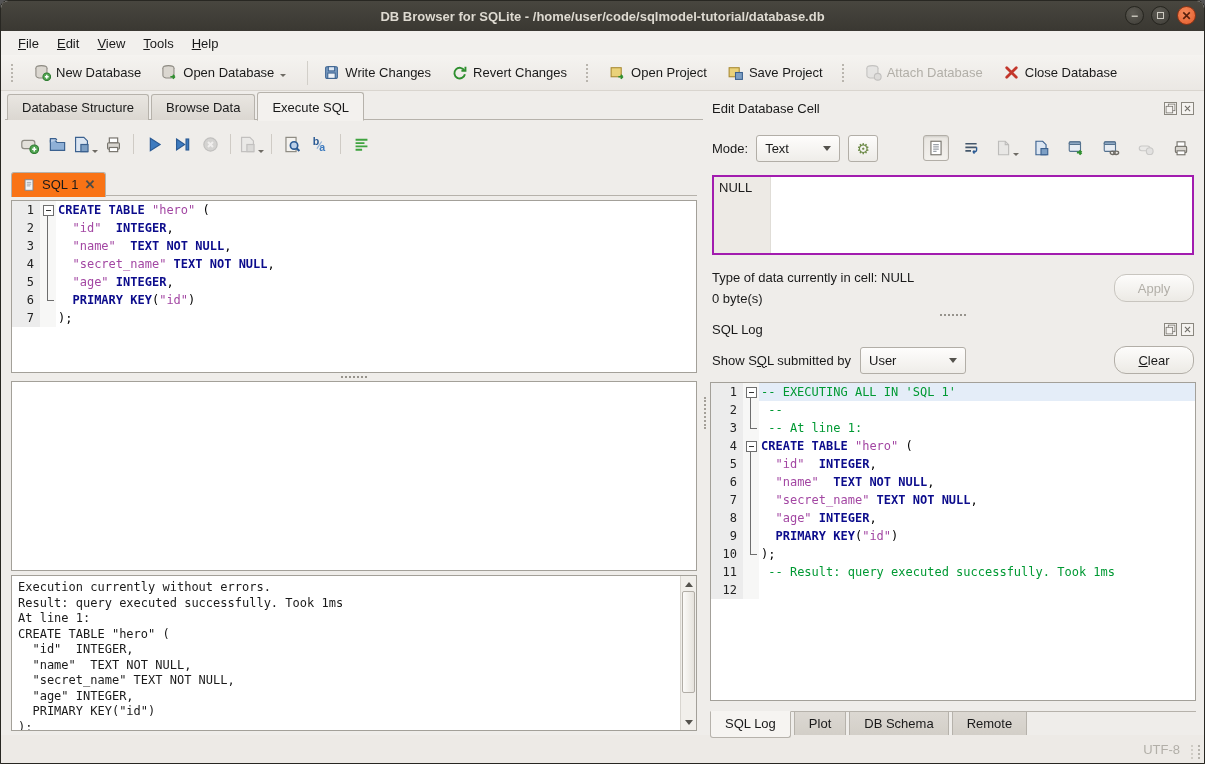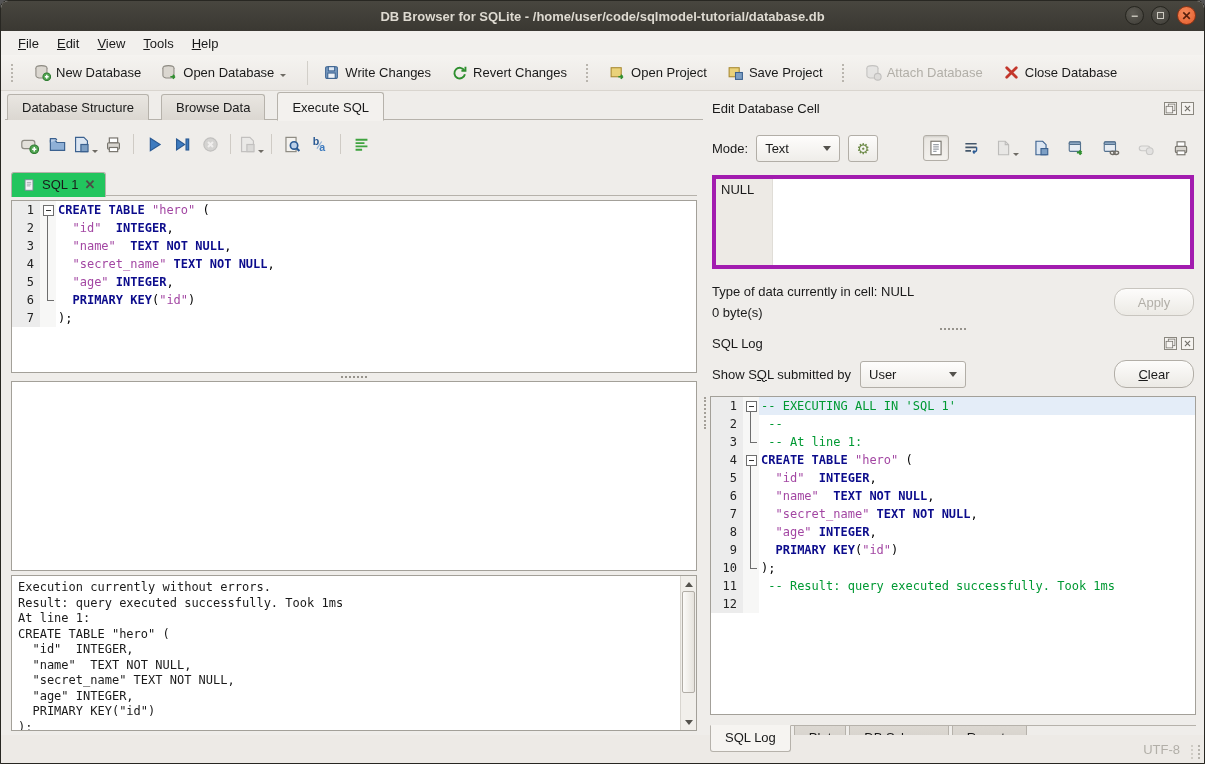--- a/index.html
+++ b/index.html
@@ -29,32 +29,32 @@
   .tb-btn.disabled .icon{filter:grayscale(1) opacity(.45)}
   .icon{width:17px;height:17px;display:inline-flex;flex:none}
   .icon svg{width:100%;height:100%}
   .dd-arrow{width:0;height:0;border:3px solid transparent;border-top-color:#6e6b64;align-self:flex-end;margin:0 0 1px 1px}
   
   .content{flex:1;display:flex;min-height:0}
   .left-panel{width:702px;flex:none;display:flex;flex-direction:column;padding-left:4px}
   .main-tabs{height:29px;flex:none;display:flex;align-items:flex-end;padding-left:2px;position:relative}
   .main-tabs::after{content:'';position:absolute;left:0;right:0;bottom:0;height:1px;background:#b6b2ab}
   .mtab{padding:5px 14px 5px;border:1px solid #b6b2ab;border-bottom:none;border-radius:3px 3px 0 0;
-    background:linear-gradient(#e9e6e1,#dbd7d1);margin-right:12px;position:relative;z-index:1}
+    background:linear-gradient(#e9e6e1,#dbd7d1);margin-right:2px;position:relative;z-index:1}
   .mtab.active{background:#f3f1ee;z-index:3;padding-top:7px;margin-bottom:-1px;border-bottom:1px solid #f3f1ee}
   .left-body{flex:1;display:flex;flex-direction:column;padding:8px 6px 6px;min-height:0}
   .editor-toolbar{height:32px;flex:none;display:flex;align-items:center;padding:0 4px}
   .et-btn{width:28px;height:26px;display:flex;align-items:center;justify-content:center;position:relative;border-radius:3px}
   .et-btn .icon{width:19px;height:19px}
   .et-btn.disabled .icon{filter:grayscale(1) opacity(.45)}
   .et-sep{width:1px;height:20px;background:#cfcbc5;margin:0 6px}
   .sqltab-bar{height:28px;flex:none;display:flex;align-items:flex-end;margin-top:8px;position:relative}
   .sqltab-bar::after{content:'';position:absolute;left:0;right:0;bottom:0;height:1px;background:#b6b2ab}
   .sqltab{display:flex;align-items:center;gap:6px;padding:4px 10px 5px;border:1px solid #b6b2ab;border-bottom:none;
-    border-radius:3px 3px 0 0;background:#22c55e;position:relative;z-index:2;margin-bottom:-1px}
+    border-radius:3px 3px 0 0;background:#f97316;position:relative;z-index:2;margin-bottom:-1px}
   .sqltab .icon{width:14px;height:14px}
   .close-x{color:#4d4b46;font-weight:bold;font-size:13px;line-height:1}
   
   .code-frame{border:1px solid #a3a099;background:#fff;overflow:hidden;
     font-family:"DejaVu Sans Mono",monospace;font-size:12px}
   #sql-editor{height:173px;flex:none;margin-top:4px}
   .crow{display:flex;height:18px;line-height:18px;white-space:pre}
   .ln{width:28px;flex:none;background:#ececec;color:#222;text-align:right;padding-right:6px}
   .fold{width:16px;flex:none;background:#f7f7f6;position:relative}
   .ctext{flex:1;padding-left:2px}
@@ -98,21 +98,21 @@
     background:linear-gradient(#fefdfc,#efede9);display:flex;align-items:center;justify-content:space-between;padding:0 8px}
   .carrow{width:0;height:0;border:4px solid transparent;border-top:5px solid #54524d;margin-top:4px;margin-left:12px}
   .sq-btn{width:30px;height:27px;border:1px solid #b2aea7;border-radius:3px;display:flex;align-items:center;
     justify-content:center;background:linear-gradient(#fdfcfb,#edebe7)}
   .gear-glyph{font-size:15px;color:#6f8c4a;line-height:1;position:relative}
   .cell-toolbar{display:flex;align-items:center;gap:9px;margin-left:auto}
   .ct-btn{width:26px;height:26px;display:flex;align-items:center;justify-content:center;border:1px solid transparent;border-radius:3px}
   .ct-btn .icon{width:18px;height:18px}
   .ct-btn.pressed{border-color:#b2aea7;background:linear-gradient(#e9e6e1,#f3f1ed);box-shadow:inset 0 1px 2px rgba(0,0,0,.12)}
   .ct-btn.disabled .icon{filter:grayscale(1) opacity(.5)}
-  .cell-box{height:94px;flex:none;margin:10px 2px 0;border:4px solid #a21caf;background:#fff;display:flex;overflow:hidden}
+  .cell-box{height:80px;flex:none;margin:10px 2px 0;border:2px solid #a21caf;background:#fff;display:flex;overflow:hidden}
   .cell-gutter{width:57px;flex:none;background:#edeae5;border-right:1px solid #e0ddd7;padding:3px 5px;font-size:13px}
   .type-row{height:46px;flex:none;display:flex;align-items:center;margin:10px 2px 0}
   .type-lines div{line-height:21px}
   .btn{height:28px;min-width:80px;border:1px solid #b2aea7;border-radius:12px;display:flex;align-items:center;
     justify-content:center;background:linear-gradient(#fdfcfb,#eceae5);padding:0 12px}
   .btn.disabled{color:#b2afa8;border-color:#c8c5bf}
   .filter-row{height:30px;flex:none;display:flex;align-items:center;gap:9px;margin:6px 2px 0}
   .log-frame{height:319px;flex:none;margin-top:7px}
   .log-frame .ln{width:32px}
   .dock-tabs{height:27px;flex:none;display:flex;margin-top:10px;position:relative}

